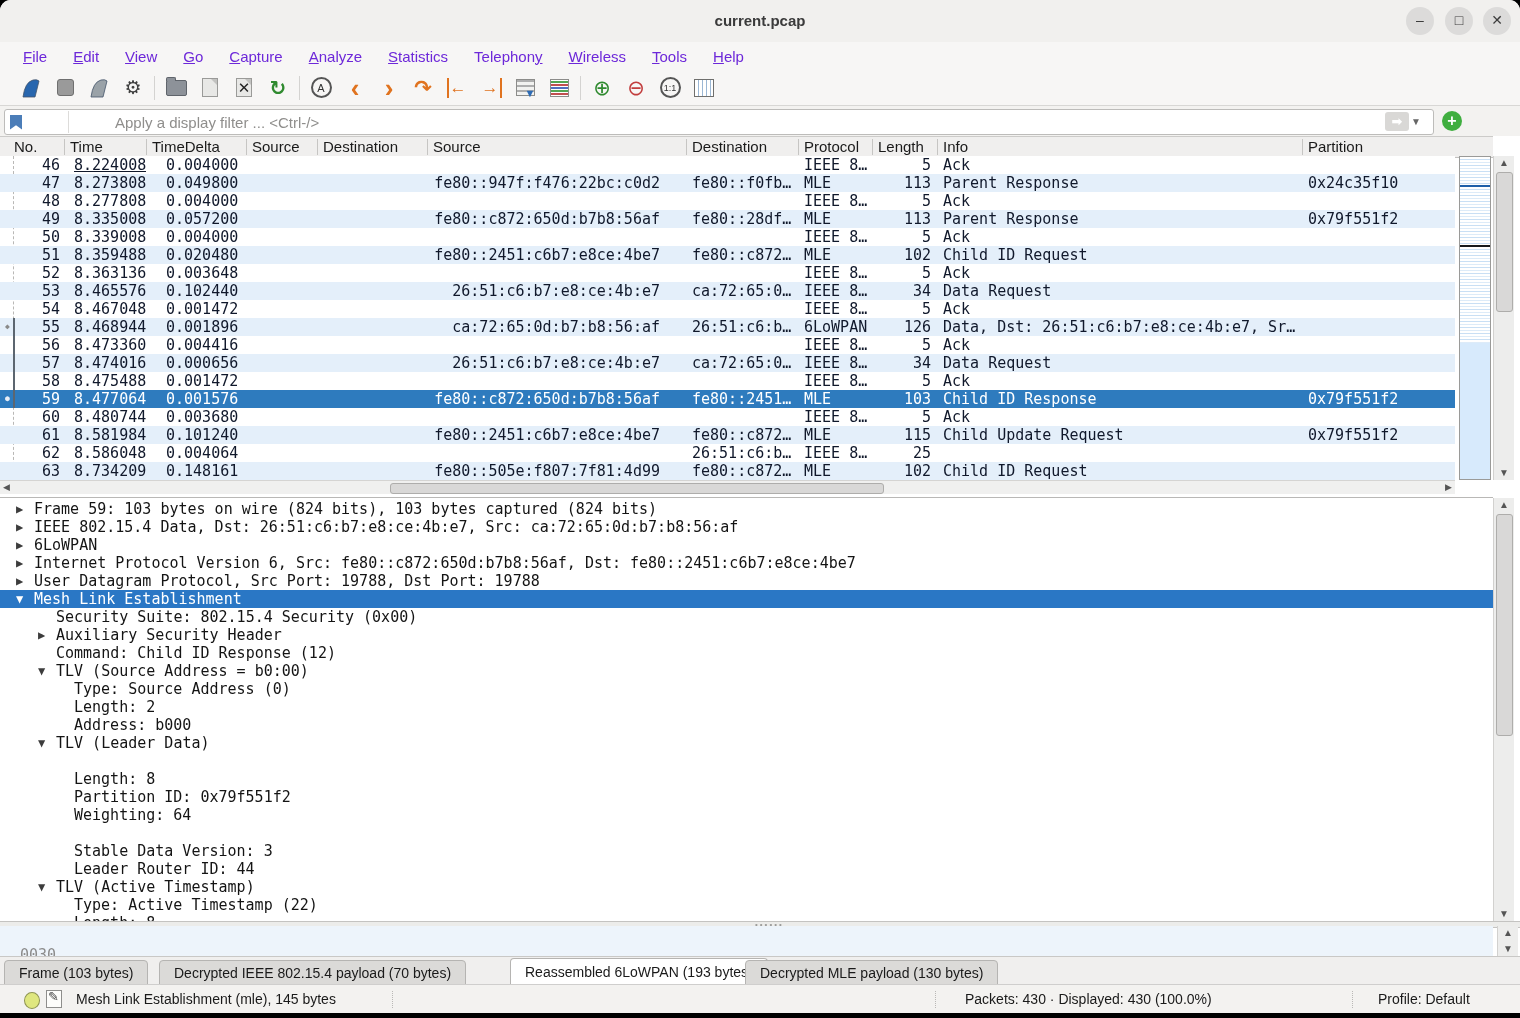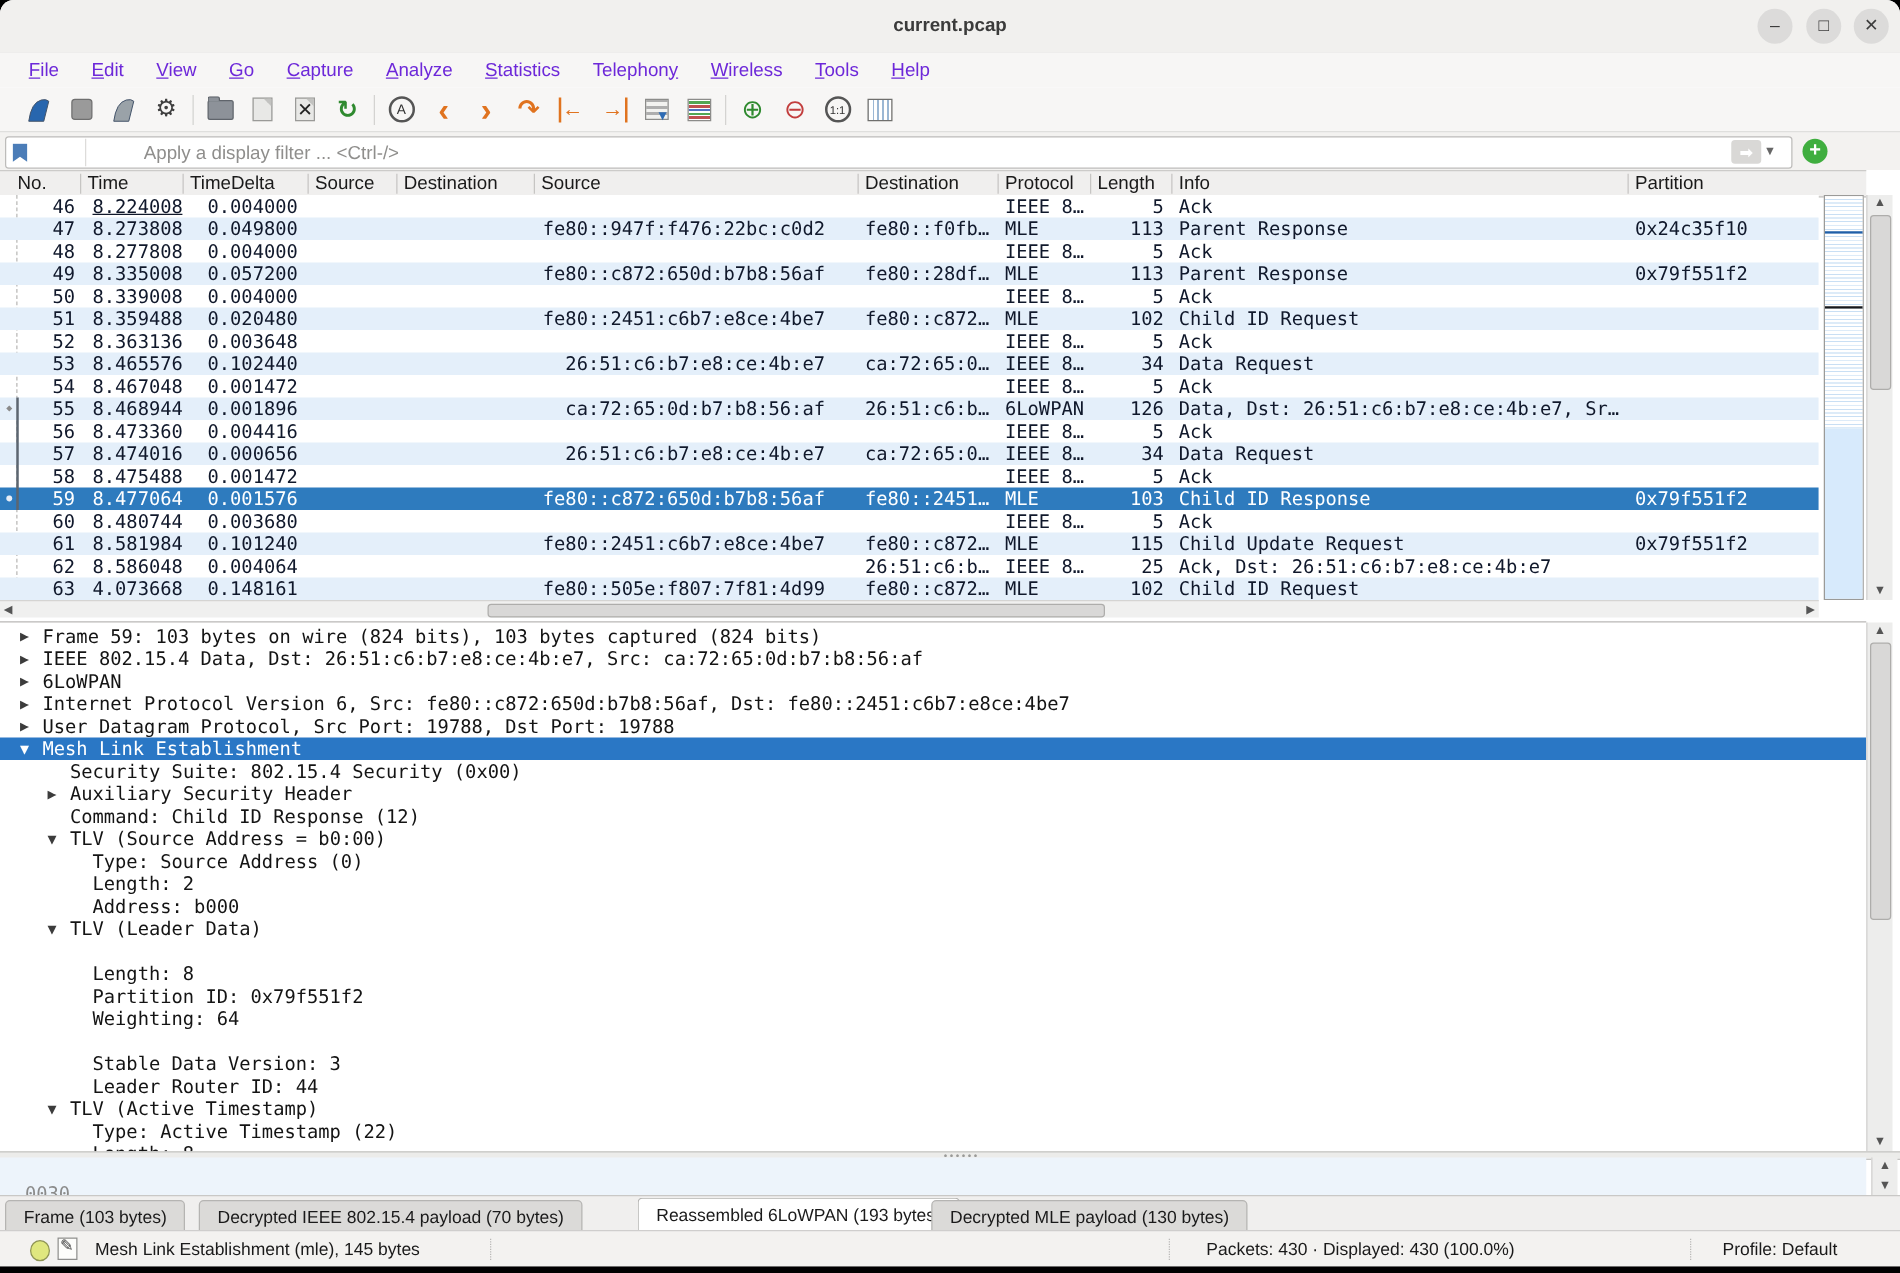--- a/index.html
+++ b/index.html
@@ -482,26 +482,25 @@
       <div class="prow" style="top: 288px;">
         <span class="c" style="left: 0px; width: 64px; text-align: right; padding-right: 4px;">62</span>
         <span class="c" style="left: 64px; width: 82px; text-align: left; padding-left: 10px;">8.586048</span>
         <span class="c" style="left: 146px; width: 100px; text-align: left; padding-left: 20px;">0.004064</span>
         <span class="c" style="left: 246px; width: 71px; text-align: left; padding-left: 6px;"></span>
         <span class="c" style="left: 317px; width: 110px; text-align: left; padding-left: 6px;"></span>
         <span class="c" style="left: 427px; width: 259px; text-align: right; padding-right: 26px;"></span>
         <span class="c" style="left: 686px; width: 112px; text-align: left; padding-left: 6px;">26:51:c6:b…</span>
         <span class="c" style="left: 798px; width: 74px; text-align: left; padding-left: 6px;">IEEE 8…</span>
         <span class="c" style="left: 872px; width: 65px; text-align: right; padding-right: 6px;">25</span>
-        <span class="c" style="left: 937px; width: 365px; text-align: left; padding-left: 6px;">Ack, Dst: 26:51:c6:b7:e8:ce:4b:e7</span>
         <span class="c" style="left: 1302px; width: 153px; text-align: left; padding-left: 6px;"></span>
       </div>
       <div class="prow alt" style="top: 306px;">
         <span class="c" style="left: 0px; width: 64px; text-align: right; padding-right: 4px;">63</span>
-        <span class="c" style="left: 64px; width: 82px; text-align: left; padding-left: 10px;">4.073668</span>
+        <span class="c" style="left: 64px; width: 82px; text-align: left; padding-left: 10px;">8.734209</span>
         <span class="c" style="left: 146px; width: 100px; text-align: left; padding-left: 20px;">0.148161</span>
         <span class="c" style="left: 246px; width: 71px; text-align: left; padding-left: 6px;"></span>
         <span class="c" style="left: 317px; width: 110px; text-align: left; padding-left: 6px;"></span>
         <span class="c" style="left: 427px; width: 259px; text-align: right; padding-right: 26px;">fe80::505e:f807:7f81:4d99</span>
         <span class="c" style="left: 686px; width: 112px; text-align: left; padding-left: 6px;">fe80::c872…</span>
         <span class="c" style="left: 798px; width: 74px; text-align: left; padding-left: 6px;">MLE</span>
         <span class="c" style="left: 872px; width: 65px; text-align: right; padding-right: 6px;">102</span>
         <span class="c" style="left: 937px; width: 365px; text-align: left; padding-left: 6px;">Child ID Request</span>
         <span class="c" style="left: 1302px; width: 153px; text-align: left; padding-left: 6px;"></span>
       </div>

